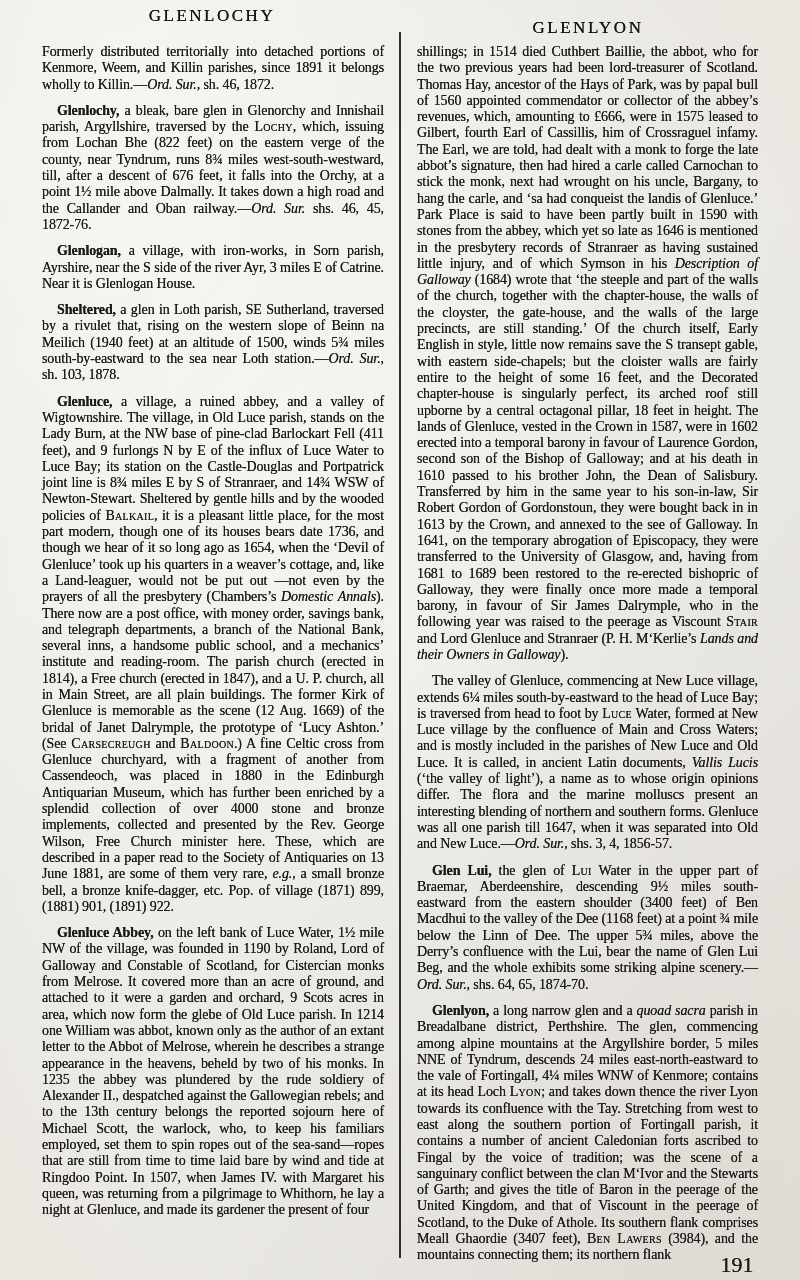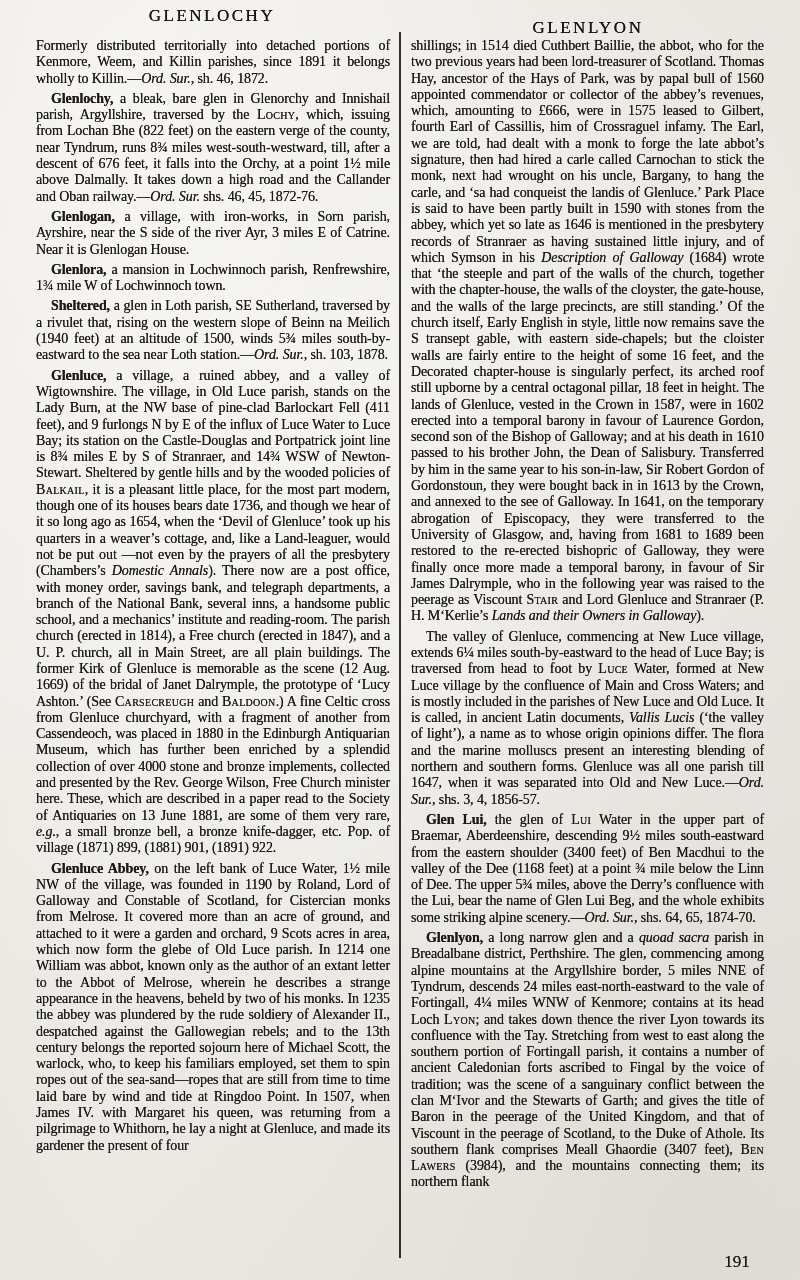--- a/index.html
+++ b/index.html
@@ -31,43 +31,42 @@
   }
   .col{
     position:absolute;top:34px;height:1236px;overflow:hidden;
     font-size:14px;line-height:16.3px;
     text-align:justify;
     letter-spacing:-0.1px;
     text-shadow:0 0 .35px rgba(20,18,15,.85);
   }
   .col-left{left:32px;width:362px;}
   .col-right{left:407px;width:361px;}
-  .para{margin:4px;}
+  .para{margin:10px;}
   .para.ind{text-indent:15px;}
   .s-b{font-weight:bold;}
   .s-i{font-style:italic;}
   .s-sc{font-variant:small-caps;font-variant-caps:small-caps;letter-spacing:.3px;}
   .page-number{
     position:absolute;top:1252px;left:700px;width:74px;
-    font-size:17px;text-align:center;
+    font-size:22px;text-align:center;
     text-shadow:0 0 .4px rgba(20,18,15,.9);
   }
 </style>
 </head>
 <body>
 
 <div class="page">
   <div class="running-head head-left">GLENLOCHY</div>
   <div class="running-head head-right">GLENLYON</div>
   <div class="divider"></div>
   <div class="col col-left">
       <p class="para"><span class="s-p">Formerly distributed territorially into detached portions of Kenmore, Weem, and Killin parishes, since 1891 it belongs wholly to Killin.—</span><span class="s-i">Ord. Sur.</span><span class="s-p">, sh. 46, 1872.</span></p>
       <p class="para ind"><span class="s-b">Glenlochy,</span><span class="s-p"> a bleak, bare glen in Glenorchy and Innishail parish, Argyllshire, traversed by the </span><span class="s-sc">Lochy</span><span class="s-p">, which, issuing from Lochan Bhe (822 feet) on the eastern verge of the county, near Tyndrum, runs 8¾ miles west-south-westward, till, after a descent of 676 feet, it falls into the Orchy, at a point 1½ mile above Dalmally.  It takes down a high road and the Callander and Oban railway.—</span><span class="s-i">Ord. Sur.</span><span class="s-p"> shs. 46, 45, 1872-76.</span></p>
       <p class="para ind"><span class="s-b">Glenlogan,</span><span class="s-p"> a village, with iron-works, in Sorn parish, Ayrshire, near the S side of the river Ayr, 3 miles E of Catrine.  Near it is Glenlogan House.</span></p>
-      <p class="para ind"><span class="s-b">Glenlora,</span><span class="s-p"> a mansion in Lochwinnoch parish, Renfrewshire, 1¾ mile W of Lochwinnoch town.</span></p>
       <p class="para ind"><span class="s-b">Sheltered,</span><span class="s-p"> a glen in Loth parish, SE Sutherland, traversed by a rivulet that, rising on the western slope of Beinn na Meilich (1940 feet) at an altitude of 1500, winds 5¾ miles south-by-eastward to the sea near Loth station.—</span><span class="s-i">Ord. Sur.</span><span class="s-p">, sh. 103, 1878.</span></p>
       <p class="para ind"><span class="s-b">Glenluce,</span><span class="s-p"> a village, a ruined abbey, and a valley of Wigtownshire.  The village, in Old Luce parish, stands on the Lady Burn, at the NW base of pine-clad Barlockart Fell (411 feet), and 9 furlongs N by E of the influx of Luce Water to Luce Bay; its station on the Castle-Douglas and Portpatrick joint line is 8¾ miles E by S of Stranraer, and 14¾ WSW of Newton-Stewart. Sheltered by gentle hills and by the wooded policies of </span><span class="s-sc">Balkail</span><span class="s-p">, it is a pleasant little place, for the most part modern, though one of its houses bears date 1736, and though we hear of it so long ago as 1654, when the ‘Devil of Glenluce’ took up his quarters in a weaver’s cottage, and, like a Land-leaguer, would not be put out —not even by the prayers of all the presbytery (Chambers’s </span><span class="s-i">Domestic Annals</span><span class="s-p">).  There now are a post office, with money order, savings bank, and telegraph departments, a branch of the National Bank, several inns, a handsome public school, and a mechanics’ institute and reading-room.  The parish church (erected in 1814), a Free church (erected in 1847), and a U. P. church, all in Main Street, are all plain buildings.  The former Kirk of Glenluce is memorable as the scene (12 Aug. 1669) of the bridal of Janet Dalrymple, the prototype of ‘Lucy Ashton.’  (See </span><span class="s-sc">Carsecreugh</span><span class="s-p"> and </span><span class="s-sc">Baldoon</span><span class="s-p">.) A fine Celtic cross from Glenluce churchyard, with a fragment of another from Cassendeoch, was placed in 1880 in the Edinburgh Antiquarian Museum, which has further been enriched by a splendid collection of over 4000 stone and bronze implements, collected and presented by the Rev. George Wilson, Free Church minister here.  These, which are described in a paper read to the Society of Antiquaries on 13 June 1881, are some of them very rare, </span><span class="s-i">e.g.</span><span class="s-p">, a small bronze bell, a bronze knife-dagger, etc.  Pop. of village (1871) 899, (1881) 901, (1891) 922.</span></p>
       <p class="para ind"><span class="s-b">Glenluce Abbey,</span><span class="s-p"> on the left bank of Luce Water, 1½ mile NW of the village, was founded in 1190 by Roland, Lord of Galloway and Constable of Scotland, for Cistercian monks from Melrose.  It covered more than an acre of ground, and attached to it were a garden and orchard, 9 Scots acres in area, which now form the glebe of Old Luce parish.  In 1214 one William was abbot, known only as the author of an extant letter to the Abbot of Melrose, wherein he describes a strange appearance in the heavens, beheld by two of his monks. In 1235 the abbey was plundered by the rude soldiery of Alexander II., despatched against the Gallowegian rebels; and to the 13th century belongs the reported sojourn here of Michael Scott, the warlock, who, to keep his familiars employed, set them to spin ropes out of the sea-sand—ropes that are still from time to time laid bare by wind and tide at Ringdoo Point.  In 1507, when James IV. with Margaret his queen, was returning from a pilgrimage to Whithorn, he lay a night at Glenluce, and made its gardener the present of four</span></p>
     </div>
   <div class="col col-right">
       <p class="para"><span class="s-p">shillings; in 1514 died Cuthbert Baillie, the abbot, who for the two previous years had been lord-treasurer of Scotland.  Thomas Hay, ancestor of the Hays of Park, was by papal bull of 1560 appointed commendator or collector of the abbey’s revenues, which, amounting to £666, were in 1575 leased to Gilbert, fourth Earl of Cassillis, him of Crossraguel infamy.  The Earl, we are told, had dealt with a monk to forge the late abbot’s signature, then had hired a carle called Carnochan to stick the monk, next had wrought on his uncle, Bargany, to hang the carle, and ‘sa had conqueist the landis of Glenluce.’  Park Place is said to have been partly built in 1590 with stones from the abbey, which yet so late as 1646 is mentioned in the presbytery records of Stranraer as having sustained little injury, and of which Symson in his </span><span class="s-i">Description of Galloway</span><span class="s-p"> (1684) wrote that ‘the steeple and part of the walls of the church, together with the chapter-house, the walls of the cloyster, the gate-house, and the walls of the large precincts, are still standing.’  Of the church itself, Early English in style, little now remains save the S transept gable, with eastern side-chapels; but the cloister walls are fairly entire to the height of some 16 feet, and the Decorated chapter-house is singularly perfect, its arched roof still upborne by a central octagonal pillar, 18 feet in height.  The lands of Glenluce, vested in the Crown in 1587, were in 1602 erected into a temporal barony in favour of Laurence Gordon, second son of the Bishop of Galloway; and at his death in 1610 passed to his brother John, the Dean of Salisbury.  Transferred by him in the same year to his son-in-law, Sir Robert Gordon of Gordonstoun, they were bought back in in 1613 by the Crown, and annexed to the see of Galloway.  In 1641, on the temporary abrogation of Episcopacy, they were transferred to the University of Glasgow, and, having from 1681 to 1689 been restored to the re-erected bishopric of Galloway, they were finally once more made a temporal barony, in favour of Sir James Dalrymple, who in the following year was raised to the peerage as Viscount </span><span class="s-sc">Stair</span><span class="s-p"> and Lord Glenluce and Stranraer (P. H. M‘Kerlie’s </span><span class="s-i">Lands and their Owners in Galloway</span><span class="s-p">).</span></p>
       <p class="para ind"><span class="s-p">The valley of Glenluce, commencing at New Luce village, extends 6¼ miles south-by-eastward to the head of Luce Bay; is traversed from head to foot by </span><span class="s-sc">Luce</span><span class="s-p"> Water, formed at New Luce village by the confluence of Main and Cross Waters; and is mostly included in the parishes of New Luce and Old Luce.  It is called, in ancient Latin documents, </span><span class="s-i">Vallis Lucis</span><span class="s-p"> (‘the valley of light’), a name as to whose origin opinions differ.  The flora and the marine molluscs present an interesting blending of northern and southern forms.  Glenluce was all one parish till 1647, when it was separated into Old and New Luce.—</span><span class="s-i">Ord. Sur.</span><span class="s-p">, shs. 3, 4, 1856-57.</span></p>
       <p class="para ind"><span class="s-b">Glen Lui,</span><span class="s-p"> the glen of </span><span class="s-sc">Lui</span><span class="s-p"> Water in the upper part of Braemar, Aberdeenshire, descending 9½ miles south-eastward from the eastern shoulder (3400 feet) of Ben Macdhui to the valley of the Dee (1168 feet) at a point ¾ mile below the Linn of Dee.  The upper 5¾ miles, above the Derry’s confluence with the Lui, bear the name of Glen Lui Beg, and the whole exhibits some striking alpine scenery.—</span><span class="s-i">Ord. Sur.</span><span class="s-p">, shs. 64, 65, 1874-70.</span></p>
       <p class="para ind"><span class="s-b">Glenlyon,</span><span class="s-p"> a long narrow glen and a </span><span class="s-i">quoad sacra</span><span class="s-p"> parish in Breadalbane district, Perthshire.  The glen, commencing among alpine mountains at the Argyllshire border, 5 miles NNE of Tyndrum, descends 24 miles east-north-eastward to the vale of Fortingall, 4¼ miles WNW of Kenmore; contains at its head Loch </span><span class="s-sc">Lyon</span><span class="s-p">; and takes down thence the river Lyon towards its confluence with the Tay.  Stretching from west to east along the southern portion of Fortingall parish, it contains a number of ancient Caledonian forts ascribed to Fingal by the voice of tradition; was the scene of a sanguinary conflict between the clan M‘Ivor and the Stewarts of Garth; and gives the title of Baron in the peerage of the United Kingdom, and that of Viscount in the peerage of Scotland, to the Duke of Athole.  Its southern flank comprises Meall Ghaordie (3407 feet), </span><span class="s-sc">Ben Lawers</span><span class="s-p"> (3984), and the mountains connecting them; its northern flank</span></p>
     </div>

